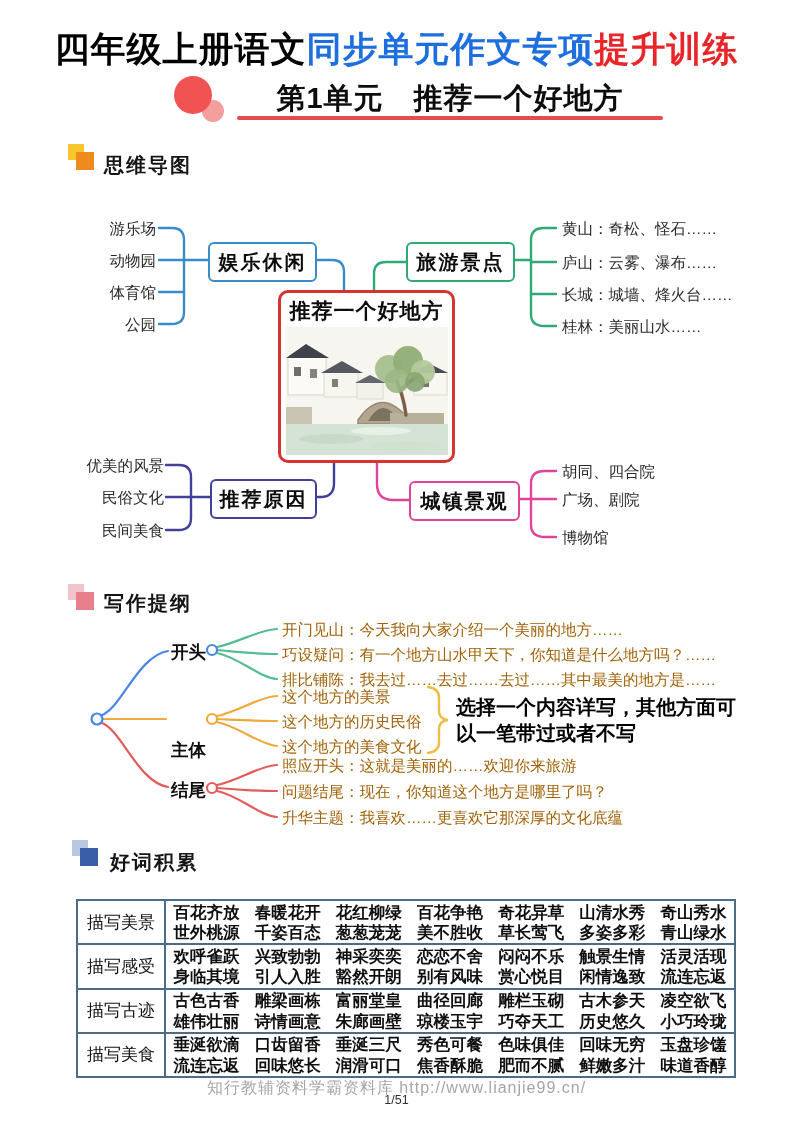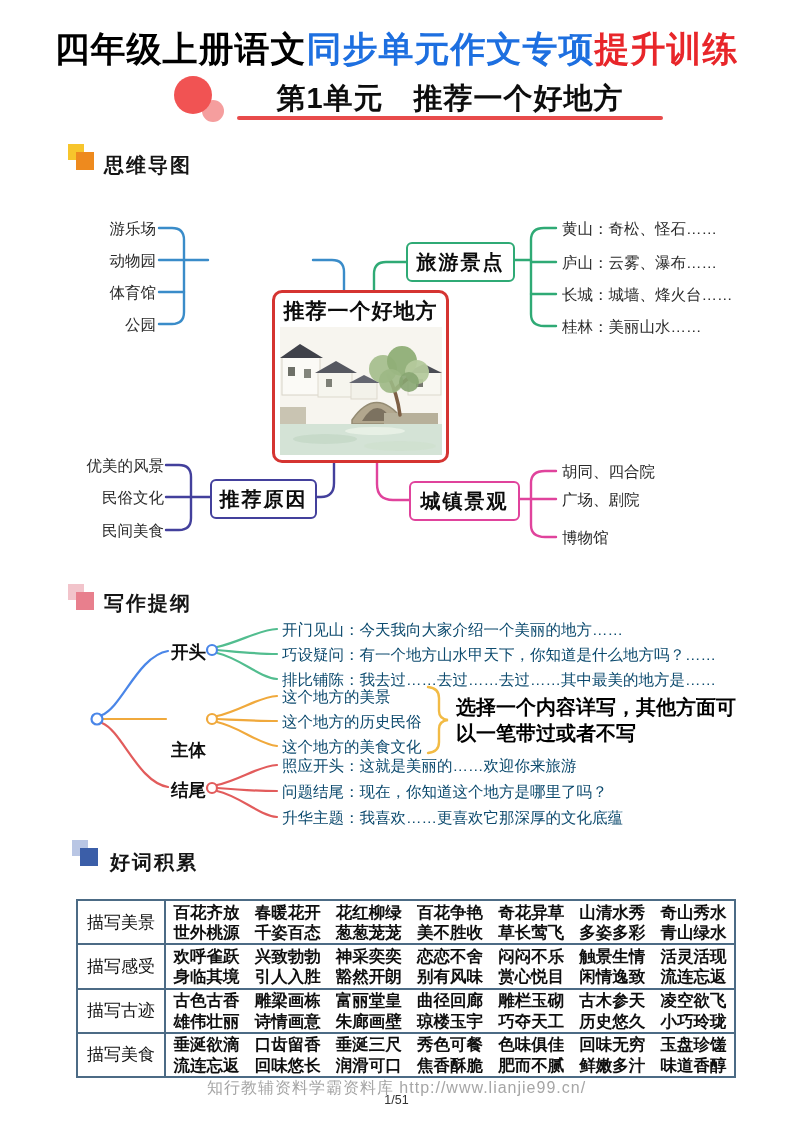--- a/index.html
+++ b/index.html
@@ -22,28 +22,28 @@
   .overlay{position:absolute;left:0;top:0;z-index:1;}
   .sk-blue{stroke:var(--mind_blue);} .sk-green{stroke:var(--mind_green);}
   .sk-purple{stroke:var(--mind_purple);} .sk-pink{stroke:var(--mind_pink);}
   .sk-oblue{stroke:var(--outline_blue);} .sk-orange{stroke:var(--outline_orange);}
   .sk-ogreen{stroke:var(--outline_green);} .sk-ored{stroke:var(--outline_red);}
   .sk-yellow{stroke:var(--bracket_yellow);}
   
   .mitem{position:absolute;font-size:15.5px;color:#2a2a2a;white-space:nowrap;z-index:2;}
   .mbox{position:absolute;background:#fff;border-radius:6px;display:flex;align-items:center;
     justify-content:center;font-size:20px;font-weight:bold;letter-spacing:2px;color:#0c0c0c;z-index:2;}
-  .center-node{position:absolute;left:272px;top:290px;width:177px;height:173px;background:#fff;
+  .center-node{position:absolute;left:278px;top:290px;width:177px;height:173px;background:#fff;
     border:3px solid var(--center_red);border-radius:10px;z-index:2;box-sizing:border-box;}
   .center-label{position:absolute;left:0;top:4px;width:100%;text-align:center;
     font-size:21px;font-weight:bold;letter-spacing:1px;color:#0c0c0c;}
   .scene{position:absolute;left:5px;top:34px;}
   
   .olabel{position:absolute;font-size:17.5px;font-weight:bold;color:#0d0d0d;white-space:nowrap;z-index:2;}
-  .oitem{position:absolute;font-size:15.5px;color:#0c4a6e;white-space:nowrap;z-index:2;}
+  .oitem{position:absolute;font-size:15.5px;color:#a16207;white-space:nowrap;z-index:2;}
   .onote{position:absolute;font-size:20px;font-weight:bold;color:#000;white-space:nowrap;z-index:2;}
   
   .words-wrap{position:absolute;left:76px;top:899px;width:660px;height:179px;z-index:2;}
   table.words{width:100%;height:100%;border-collapse:collapse;table-layout:fixed;}
   table.words th,table.words td{border:2px solid var(--table_border);padding:0;}
   table.words th{width:86px;font-size:17px;font-weight:400;color:#111;text-align:center;}
   .pairs{display:flex;width:100%;}
   .pair{flex:1;text-align:center;font-size:16.5px;font-weight:600;line-height:20.5px;color:#0f0f0f;}
   
   .watermark{position:absolute;left:0;top:1078px;width:100%;text-align:center;
@@ -111,20 +111,21 @@
       <path class="sk-yellow" stroke-width="2.4" d="M428,687 Q439,688 439,698 V711 Q439,719 448,720 Q439,721 439,729 V742 Q439,752 428,753"></path>
     </g>
     <g fill="#ffffff" stroke-width="2.2">
       <circle class="sk-oblue" cx="97" cy="719" r="5.5"></circle>
       <circle class="sk-oblue" cx="212" cy="650" r="5"></circle>
       <circle class="sk-orange" cx="212" cy="719" r="5"></circle>
       <circle class="sk-ored" cx="212" cy="788" r="5"></circle>
     </g>
   </svg>
 
+  <div class="mbox" style="left:208px;top:242px;width:105px;height:36px;border:2.5px solid var(--mind_blue);">娱乐休闲</div>
   <div class="mbox" style="left:406px;top:242px;width:105px;height:36px;border:2.5px solid var(--mind_green);">旅游景点</div>
   <div class="mbox" style="left:210px;top:479px;width:103px;height:36px;border:2.5px solid var(--mind_purple);">推荐原因</div>
   <div class="mbox" style="left:409px;top:481px;width:107px;height:36px;border:2.5px solid var(--mind_pink);">城镇景观</div>
 
   <div class="mitem" style="right:637px;top:219px;">游乐场</div>
   <div class="mitem" style="right:637px;top:251px;">动物园</div>
   <div class="mitem" style="right:637px;top:283px;">体育馆</div>
   <div class="mitem" style="right:637px;top:315px;">公园</div>
 
   <div class="mitem" style="left:562px;top:219px;">黄山：奇松、怪石……</div>

